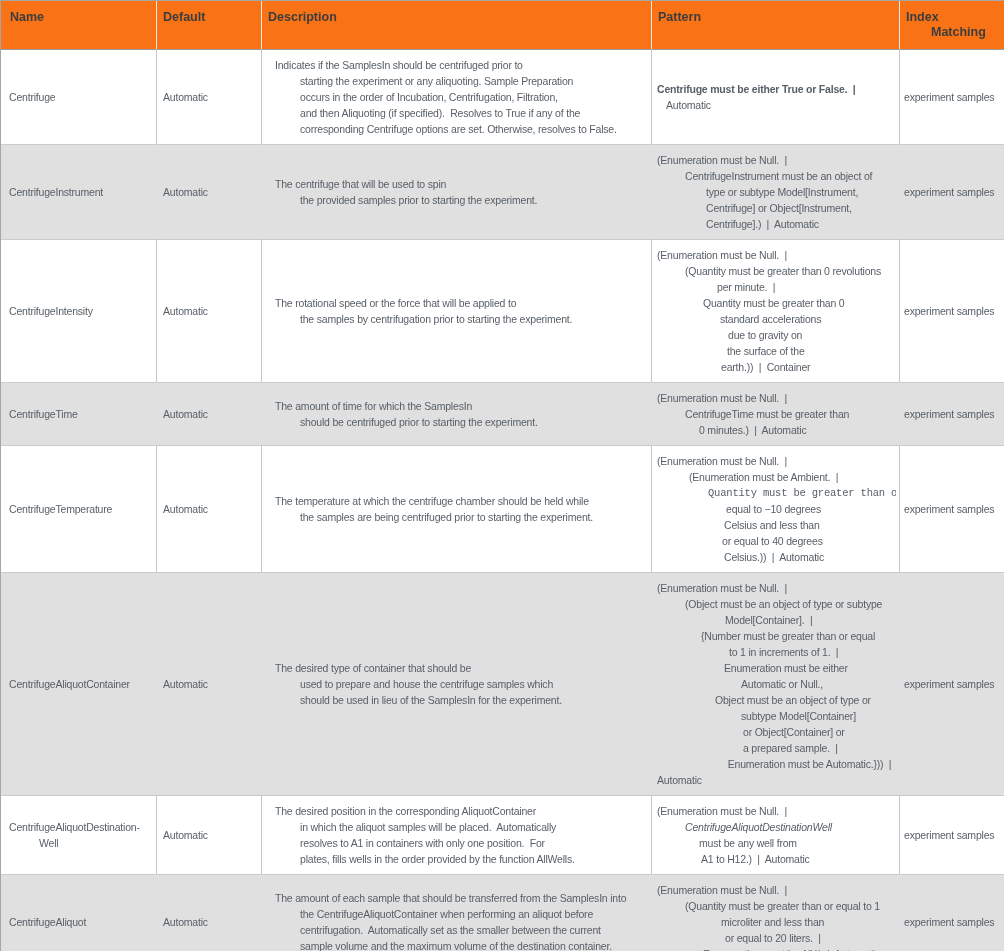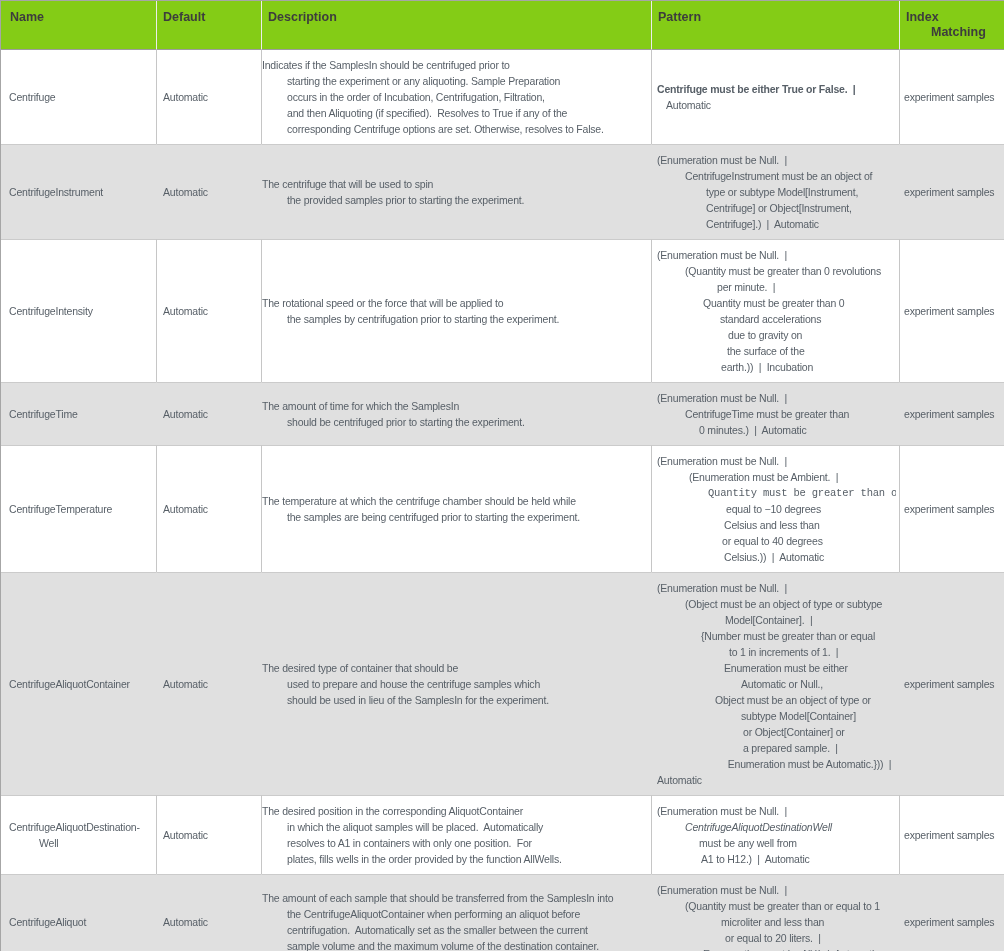--- a/index.html
+++ b/index.html
@@ -12,21 +12,21 @@
   table.doc-table {
     width: 1004px;
     border-collapse: separate;
     border-spacing: 0;
     table-layout: fixed;
     border: 1px solid #a6a6a6;
     background: #ffffff;
   }
   
   thead th {
-    background: #84cc16;
+    background: #f97316;
     text-align: left;
     vertical-align: top;
     font-size: 12.5px;
     font-weight: bold;
     color: #3d3d3d;
     line-height: 15px;
     padding: 9px 4px 9px 6px;
     border-left: 1px solid #ececec;
     border-bottom: 1px solid #9c9c9c;
     height: 47px;
@@ -49,21 +49,21 @@
   tbody td:first-child { border-left: none; }
   tbody tr:first-child td { border-top: none; }
   tbody tr.gray td {
     background: #e0e0e0;
     border-left-color: #e0e0e0;
   }
   .ln { white-space: pre; overflow: hidden; }
   
   td.col-name    { padding-left: 8px; }
   td.col-default { padding-left: 6px; }
-  td.col-desc    { padding-left: 0; }
+  td.col-desc    { padding-left: 13px; }
   td.col-pattern { padding-left: 5px; }
   td.col-index   { padding-left: 4px; }
   
   td.col-name .ln.cont { padding-left: 30px; }
   td.col-desc .ln.cont { padding-left: 25px; }
   thead th.h-index .ln.cont { padding-left: 25px; }
 </style>
 </head>
 <body>
 
@@ -153,21 +153,21 @@
             <div class="ln cont">the samples by centrifugation prior to starting the experiment.</div>
           </td>
           <td class="col-pattern">
             <div class="ln" style="padding-left: 0px;">(Enumeration must be Null.  |</div>
             <div class="ln" style="padding-left: 28px;">(Quantity must be greater than 0 revolutions</div>
             <div class="ln" style="padding-left: 60px;">per minute.  |</div>
             <div class="ln" style="padding-left: 46px;">Quantity must be greater than 0</div>
             <div class="ln" style="padding-left: 63px;">standard accelerations</div>
             <div class="ln" style="padding-left: 71px;">due to gravity on</div>
             <div class="ln" style="padding-left: 70px;">the surface of the</div>
-            <div class="ln" style="padding-left: 64px;">earth.))  |  Incubation</div>
+            <div class="ln" style="padding-left: 64px;">earth.))  |  Container</div>
           </td>
           <td class="col-index">
             <div class="ln">experiment samples</div>
           </td>
         </tr>
         <tr class="gray">
           <td class="col-name">
             <div class="ln">CentrifugeTime</div>
           </td>
           <td class="col-default">

